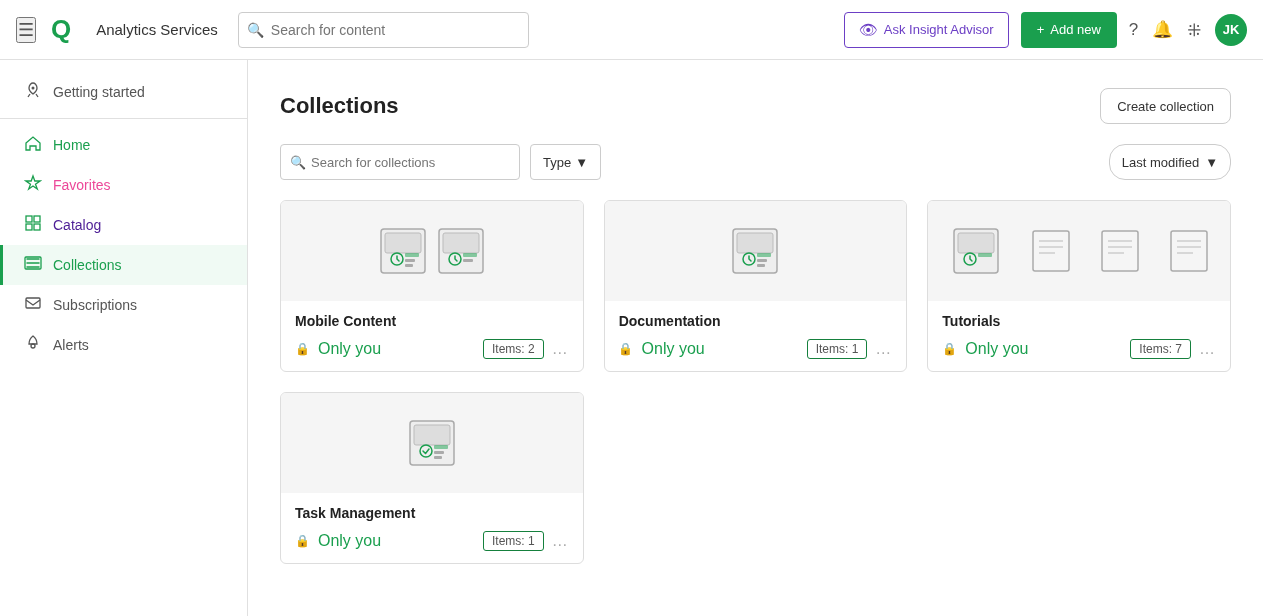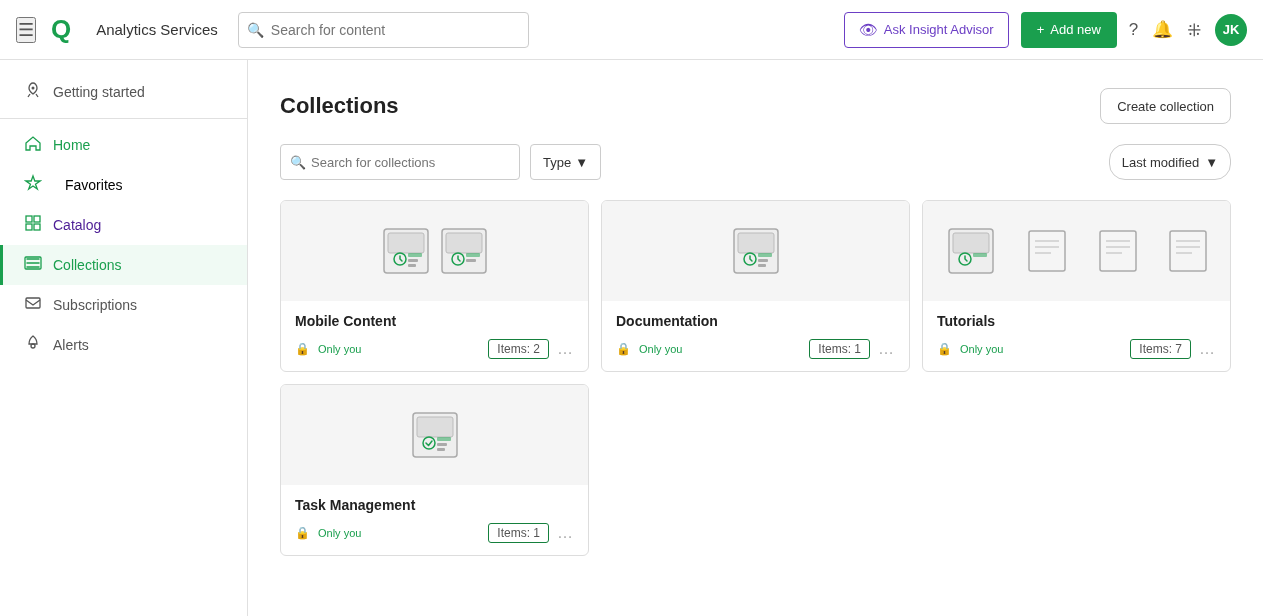--- a/index.html
+++ b/index.html
@@ -99,38 +99,38 @@
     .btn-last-modified {
       display: flex; align-items: center; gap: 6px;
       border: 1px solid #ccc; background: #fff; border-radius: 16px;
       padding: 0 12px; height: 36px; cursor: pointer; font-size: 13px; color: #333;
     }
 
     
     .collections-grid {
       display: grid;
       grid-template-columns: repeat(3, 1fr);
-      gap: 12px;
+      gap: 20px;
     }
     .collection-card {
       border: 1px solid #ddd; border-radius: 6px; overflow: hidden;
       background: #fff; cursor: pointer;
     }
     .card-preview {
       height: 100px; background: #f5f5f5;
       display: flex; align-items: center; justify-content: center; gap: 6px;
     }
     .card-preview.multi { justify-content: space-around; padding: 0 10px; }
     .card-body { padding: 12px 14px; }
     .card-title { font-size: 14px; font-weight: 600; color: #222; margin-bottom: 10px; }
     .card-footer {
       display: flex; align-items: center; gap: 8px; font-size: 12px;
     }
     .card-lock { color: #aaa; font-size: 12px; }
-    .card-owner { color: #1a9f4e; font-size: 11px; }
+    .card-owner { color: #1a9f4e; font-size: 16px; }
     .card-spacer { flex: 1; }
     .card-items {
       border: 1px solid #15803d; border-radius: 3px;
       padding: 2px 8px; font-size: 12px; color: #555;
     }
     .card-more { color: #aaa; cursor: pointer; font-size: 16px; letter-spacing: 1px; }
 
     
     .app-icon { width: 52px; height: 52px; }
     .doc-icon { width: 40px; height: 44px; }
@@ -189,21 +189,21 @@
         </svg>
       </span>
       <span style="color:#1a9f4e;">Home</span>
     </div>
     <div class="sidebar-item">
       <span class="si-icon">
         <svg width="18" height="18" viewBox="0 0 18 18" fill="none">
           <path d="M9 2L10.8 7H16L11.5 10.2L13.3 15L9 12L4.7 15L6.5 10.2L2 7H7.2L9 2Z" stroke="#1a9f4e" stroke-width="1.3" fill="none"></path>
         </svg>
       </span>
-      <span style="color:#000000;margin-left:12px;">Favorites</span>
+      <span style="color:#ec4899;">Favorites</span>
     </div>
     <div class="sidebar-item">
       <span class="si-icon">
         <svg width="18" height="18" viewBox="0 0 18 18" fill="none">
           <rect x="2" y="2" width="6" height="6" stroke="#1a9f4e" stroke-width="1.3"></rect>
           <rect x="10" y="2" width="6" height="6" stroke="#1a9f4e" stroke-width="1.3"></rect>
           <rect x="2" y="10" width="6" height="6" stroke="#1a9f4e" stroke-width="1.3"></rect>
           <rect x="10" y="10" width="6" height="6" stroke="#1a9f4e" stroke-width="1.3"></rect>
         </svg>
       </span>

